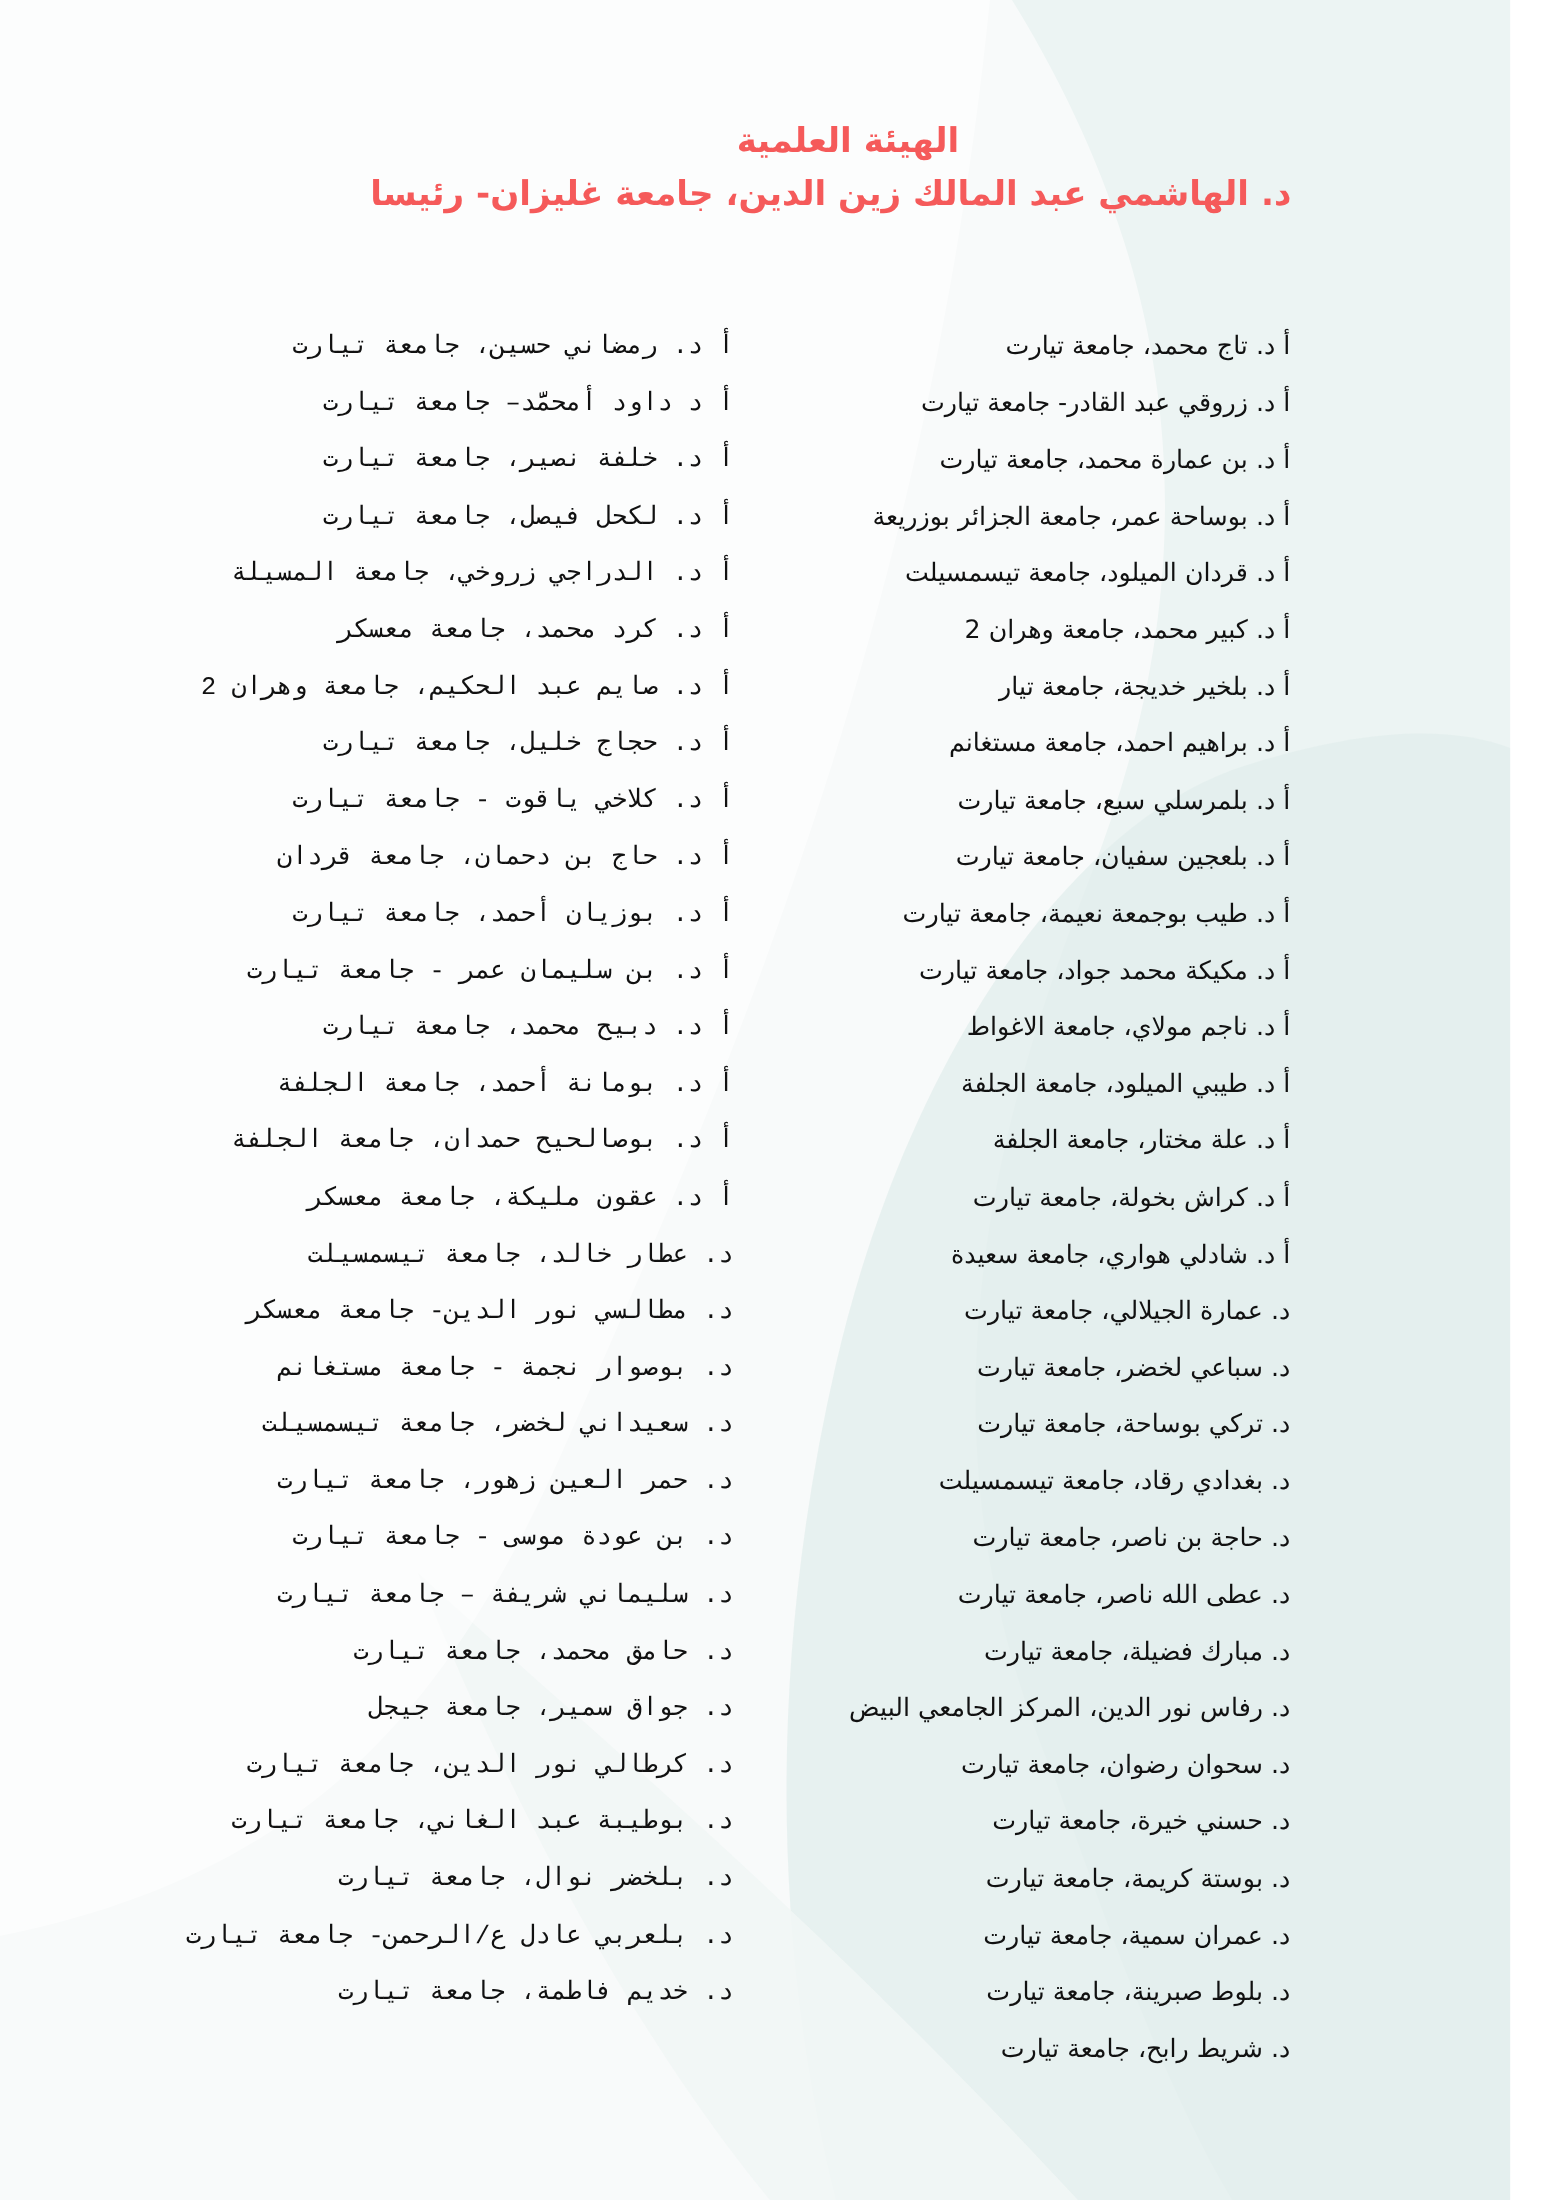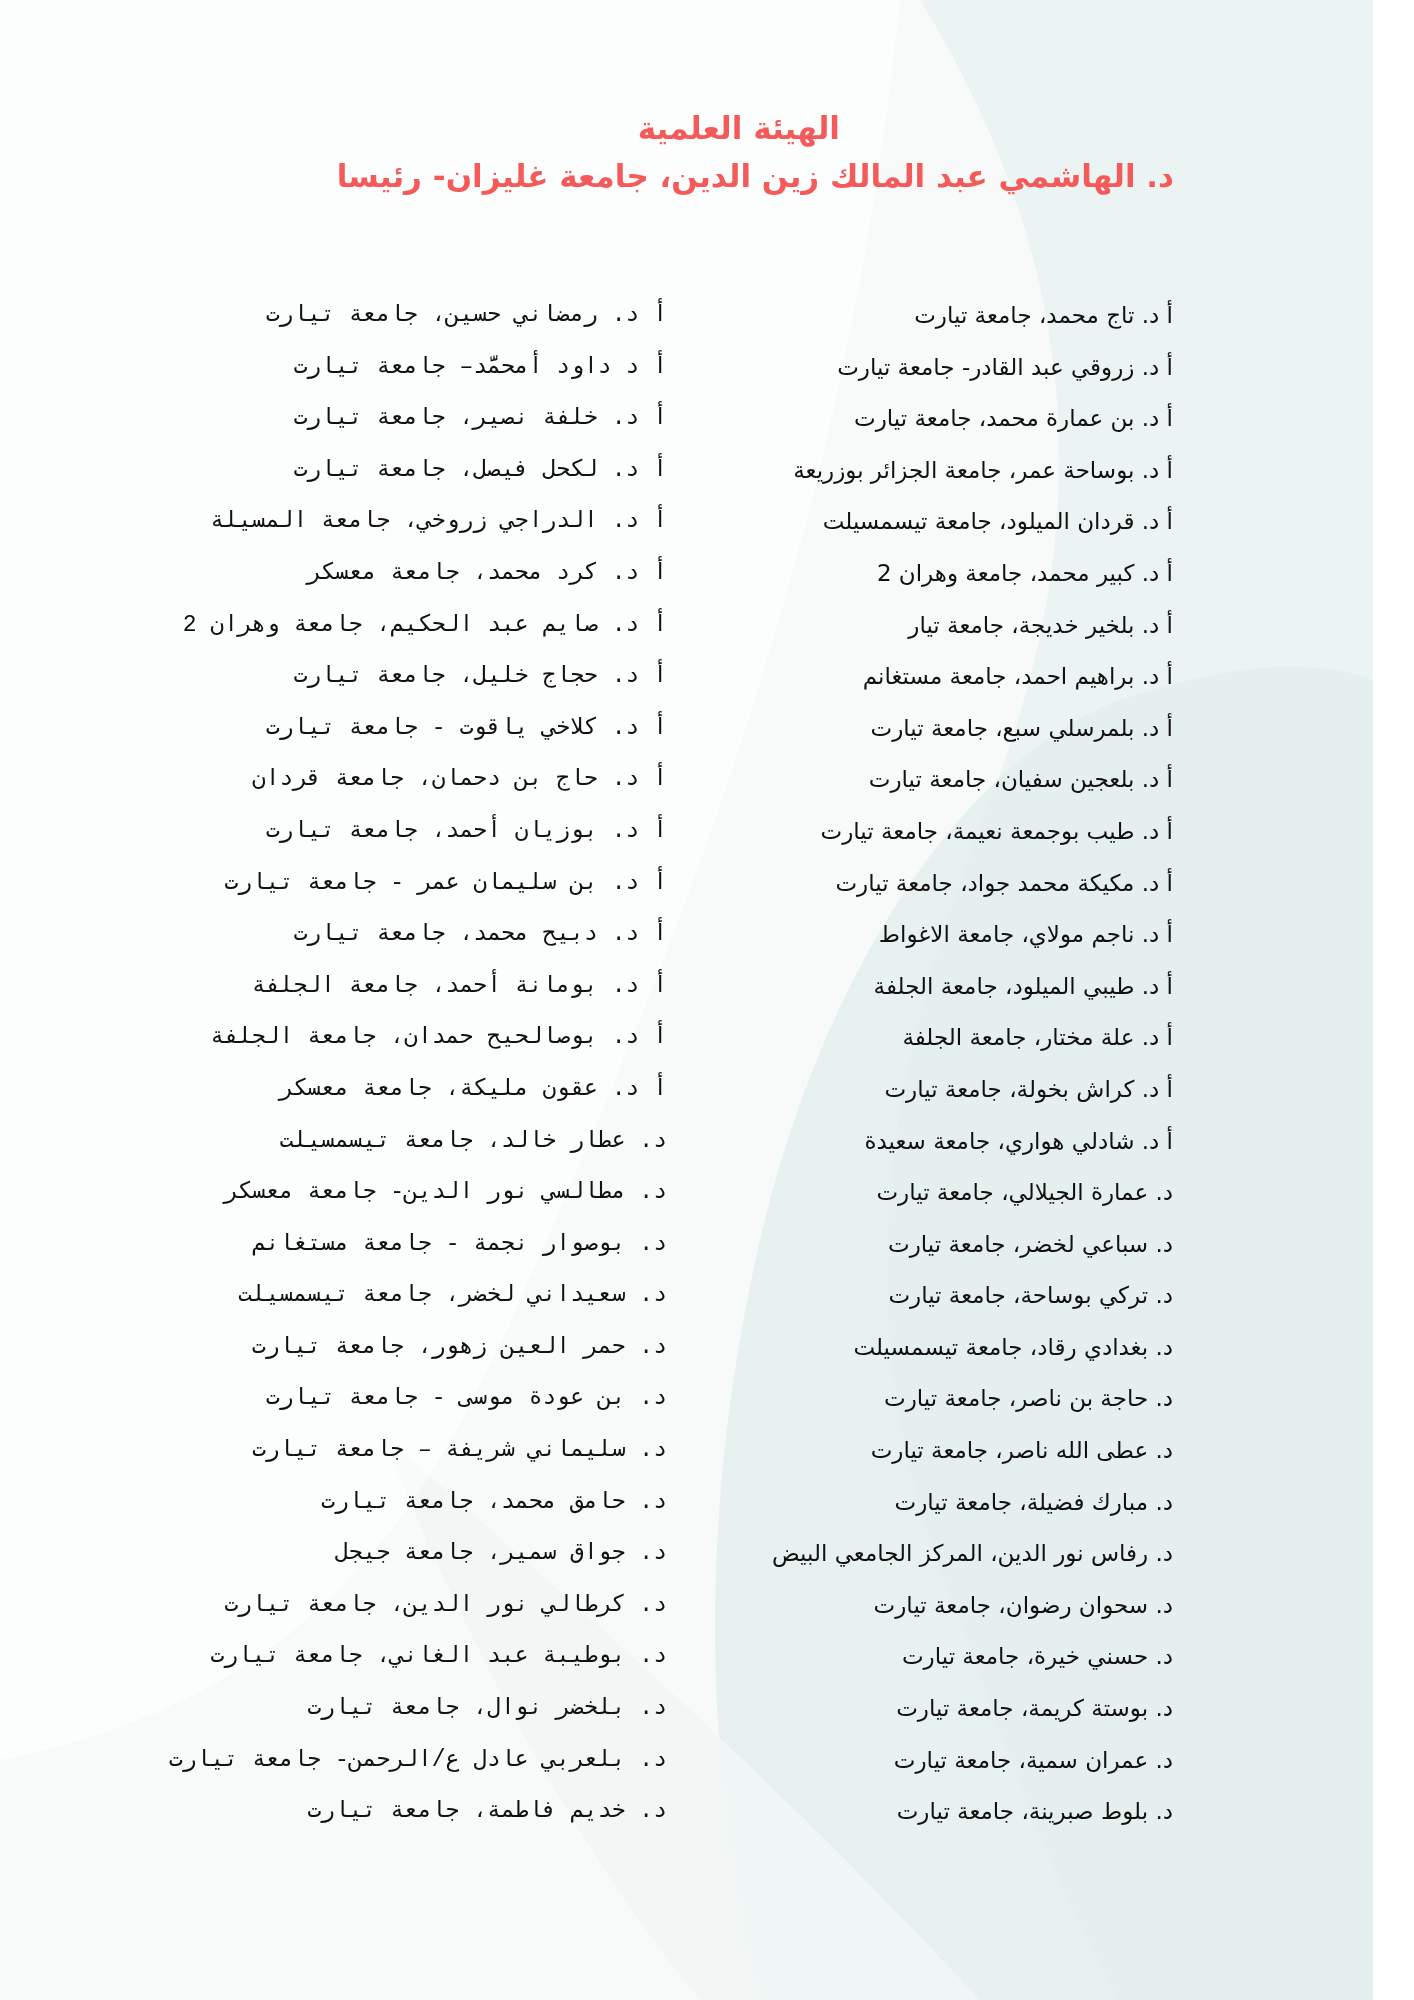--- a/index.html
+++ b/index.html
@@ -1,21 +1,21 @@
 <!DOCTYPE html>
 <html><head>
   <meta charset="utf-8">
   <style>
     html, body { margin:0; padding:0; }
     body { width:1414px; height:2000px; position:relative; overflow:hidden; background:#ffffff; font-family:"DejaVu Sans", sans-serif; }
     .page { position:absolute; left:0; top:0; width:1373px; height:2000px; background:#f8fafa; overflow:hidden; }
     .bg-svg { position:absolute; left:0; top:0; width:1373px; height:2000px; }
     .title { position:absolute; left:0; width:1414px; text-align:center; direction:rtl; color:#f55a5a; font-weight:bold; font-size:31px; }
     .title.main { top:110px; left:0; width:1414px; padding-left:0; }
-    .title.main span { position:absolute; right:574px; white-space:nowrap;margin-left:31px; }
+    .title.main span { position:absolute; right:542px; white-space:nowrap;margin-left:31px; }
     .title.sub { top:158px; }
     .title.sub span { position:absolute; right:240px; white-space:nowrap; }
     .col { position:absolute; top:290px; direction:rtl; }
     .col.right { right:241px; }
     .col.left { right:747px;font-family:Liberation Mono, monospace; }
     .entry { height:51.6px; line-height:51.6px; font-size:23px; color:#111111; white-space:nowrap; text-align:right; }
   </style>
 </head>
 <body>
 
@@ -59,20 +59,21 @@
   <div class="entry">د. بغدادي رقاد، جامعة تيسمسيلت</div>
   <div class="entry">د. حاجة بن ناصر، جامعة تيارت</div>
   <div class="entry">د. عطى الله ناصر، جامعة تيارت</div>
   <div class="entry">د. مبارك فضيلة، جامعة تيارت</div>
   <div class="entry">د. رفاس نور الدين، المركز الجامعي البيض</div>
   <div class="entry">د. سحوان رضوان، جامعة تيارت</div>
   <div class="entry">د. حسني خيرة، جامعة تيارت</div>
   <div class="entry">د. بوستة كريمة، جامعة تيارت</div>
   <div class="entry">د. عمران سمية، جامعة تيارت</div>
   <div class="entry">د. بلوط صبرينة، جامعة تيارت</div>
+  <div class="entry">د. شريط رابح، جامعة تيارت</div>
 </div>
 
 <div class="col left">
   <div class="entry">أ د. رمضاني حسين، جامعة تيارت</div>
   <div class="entry"> أ د داود أمحمَّد– جامعة تيارت</div>
   <div class="entry"> أ د. خلفة نصير، جامعة تيارت</div>
   <div class="entry">  أ د. لكحل فيصل، جامعة تيارت</div>
   <div class="entry"> أ د. الدراجي زروخي، جامعة المسيلة</div>
   <div class="entry"> أ د. كرد محمد، جامعة معسكر</div>
   <div class="entry"> أ د. صايم عبد الحكيم، جامعة وهران 2</div>

